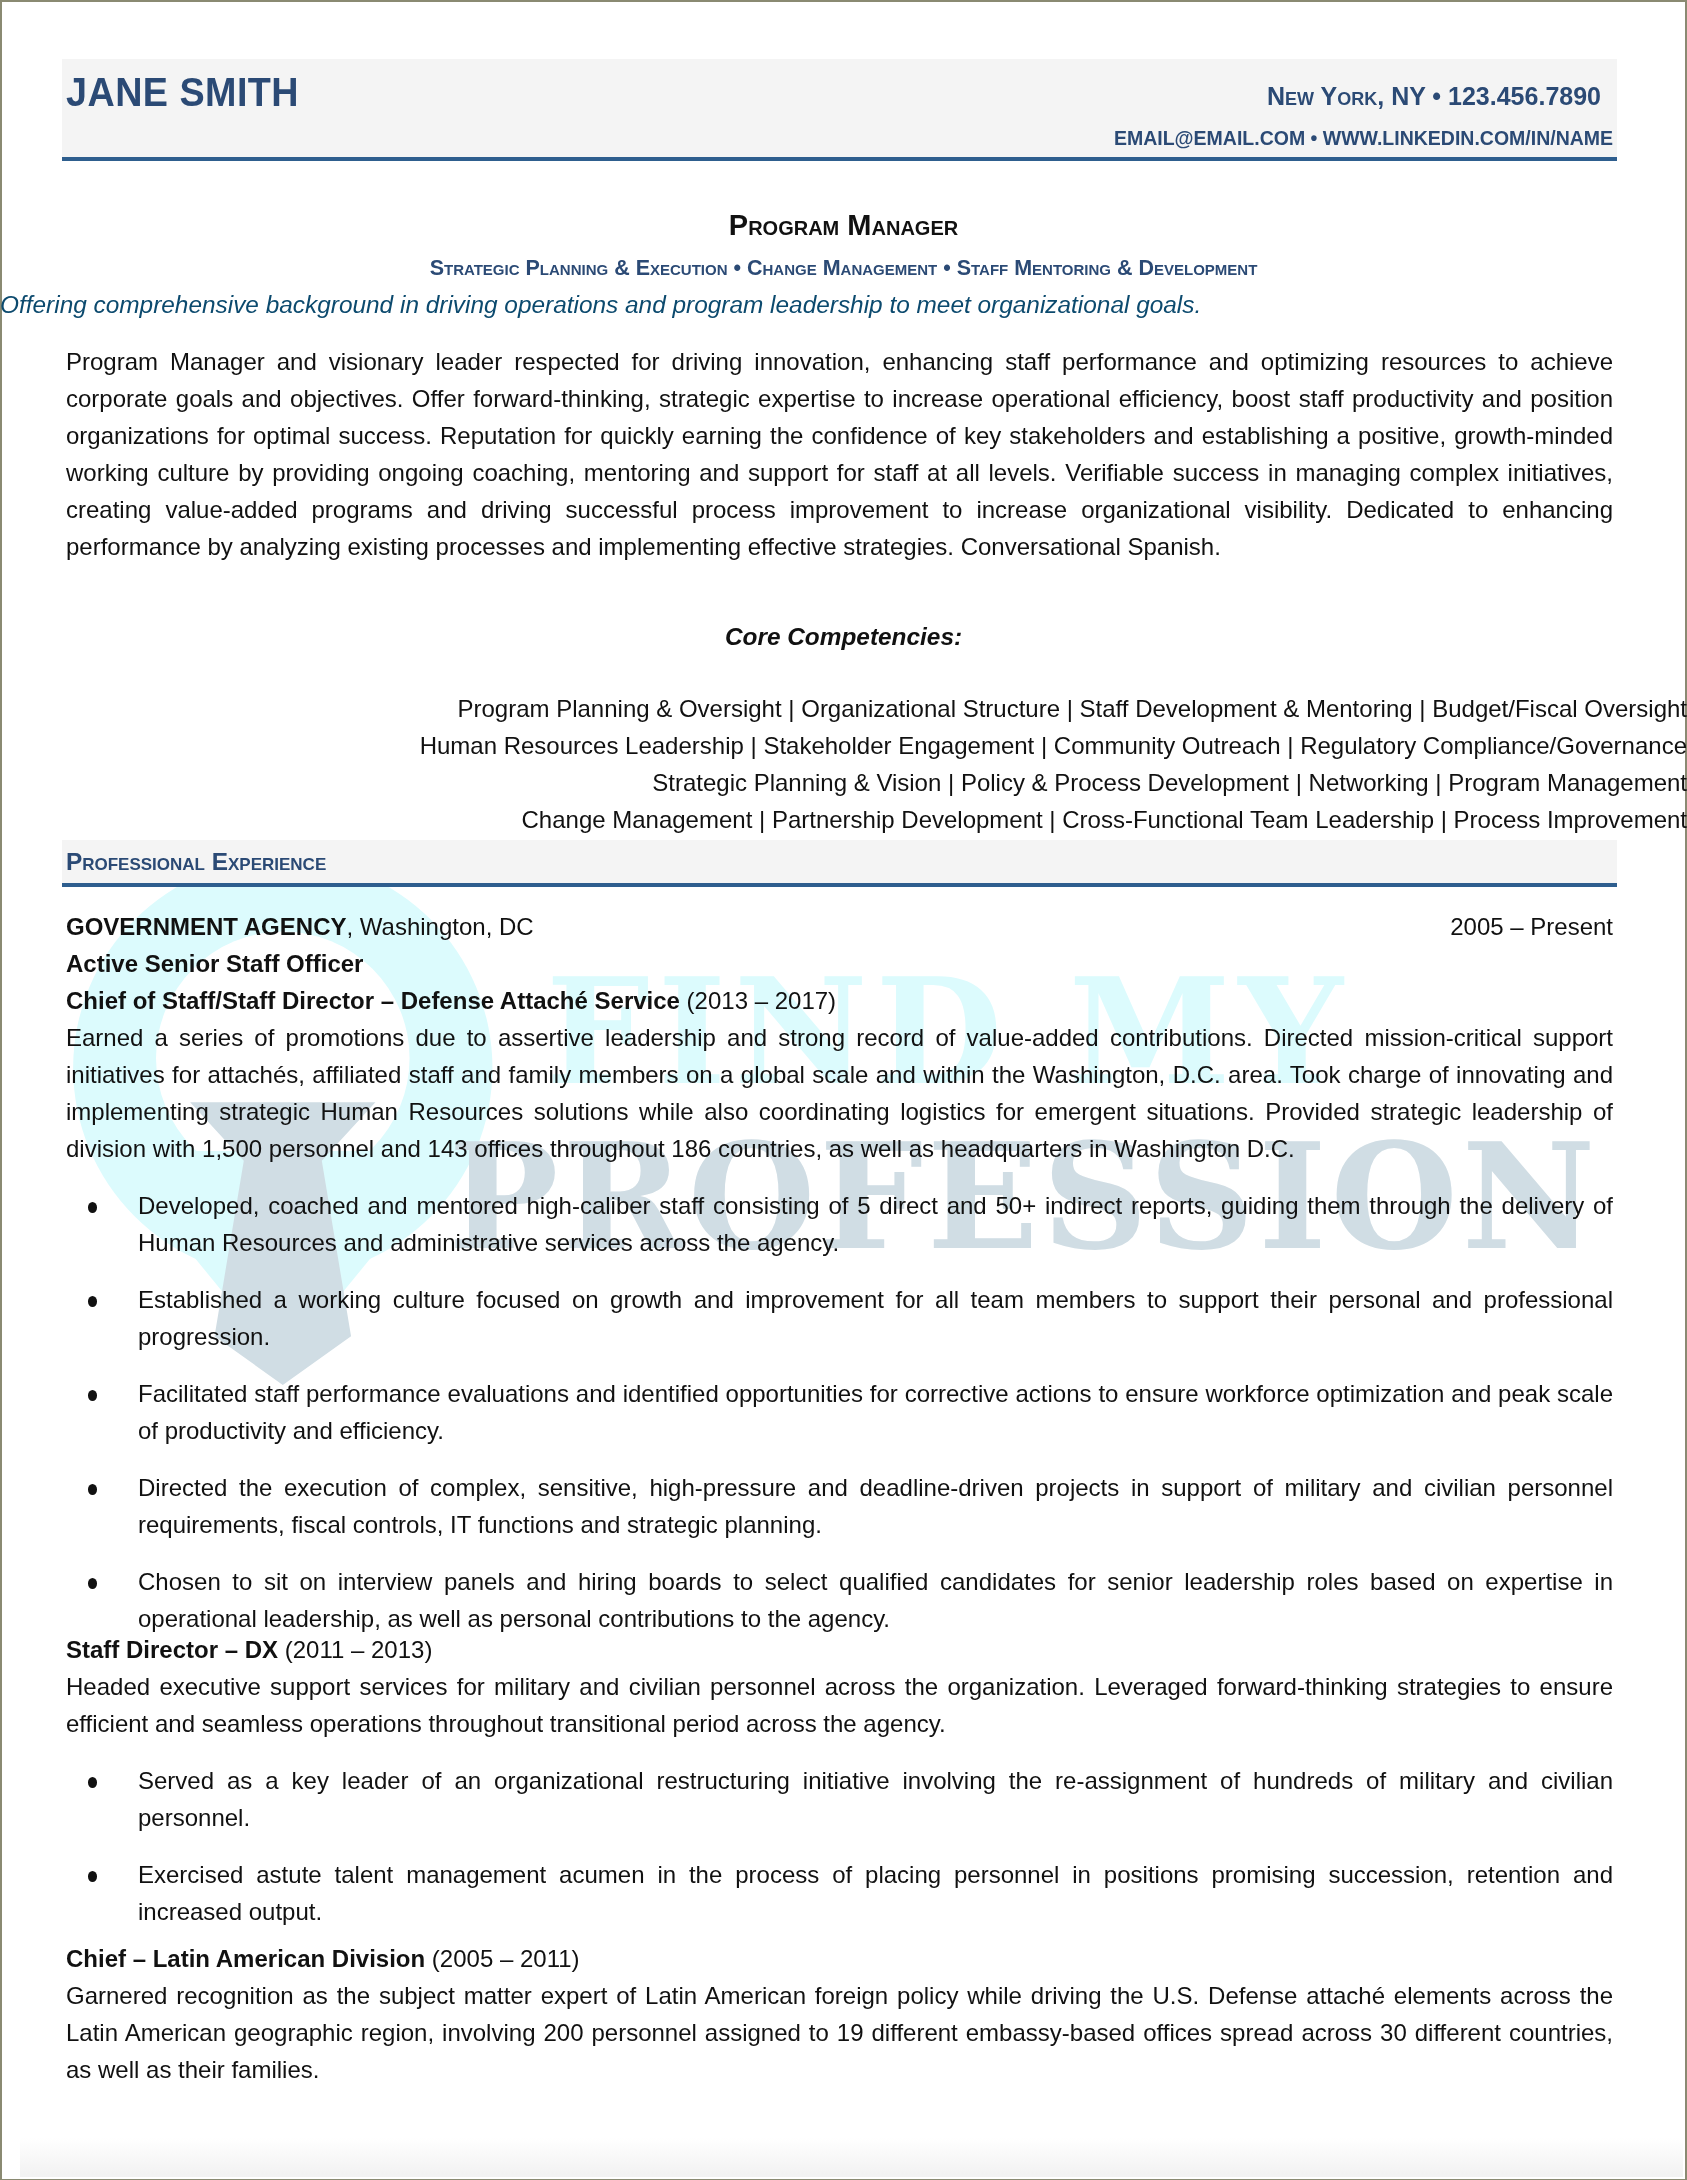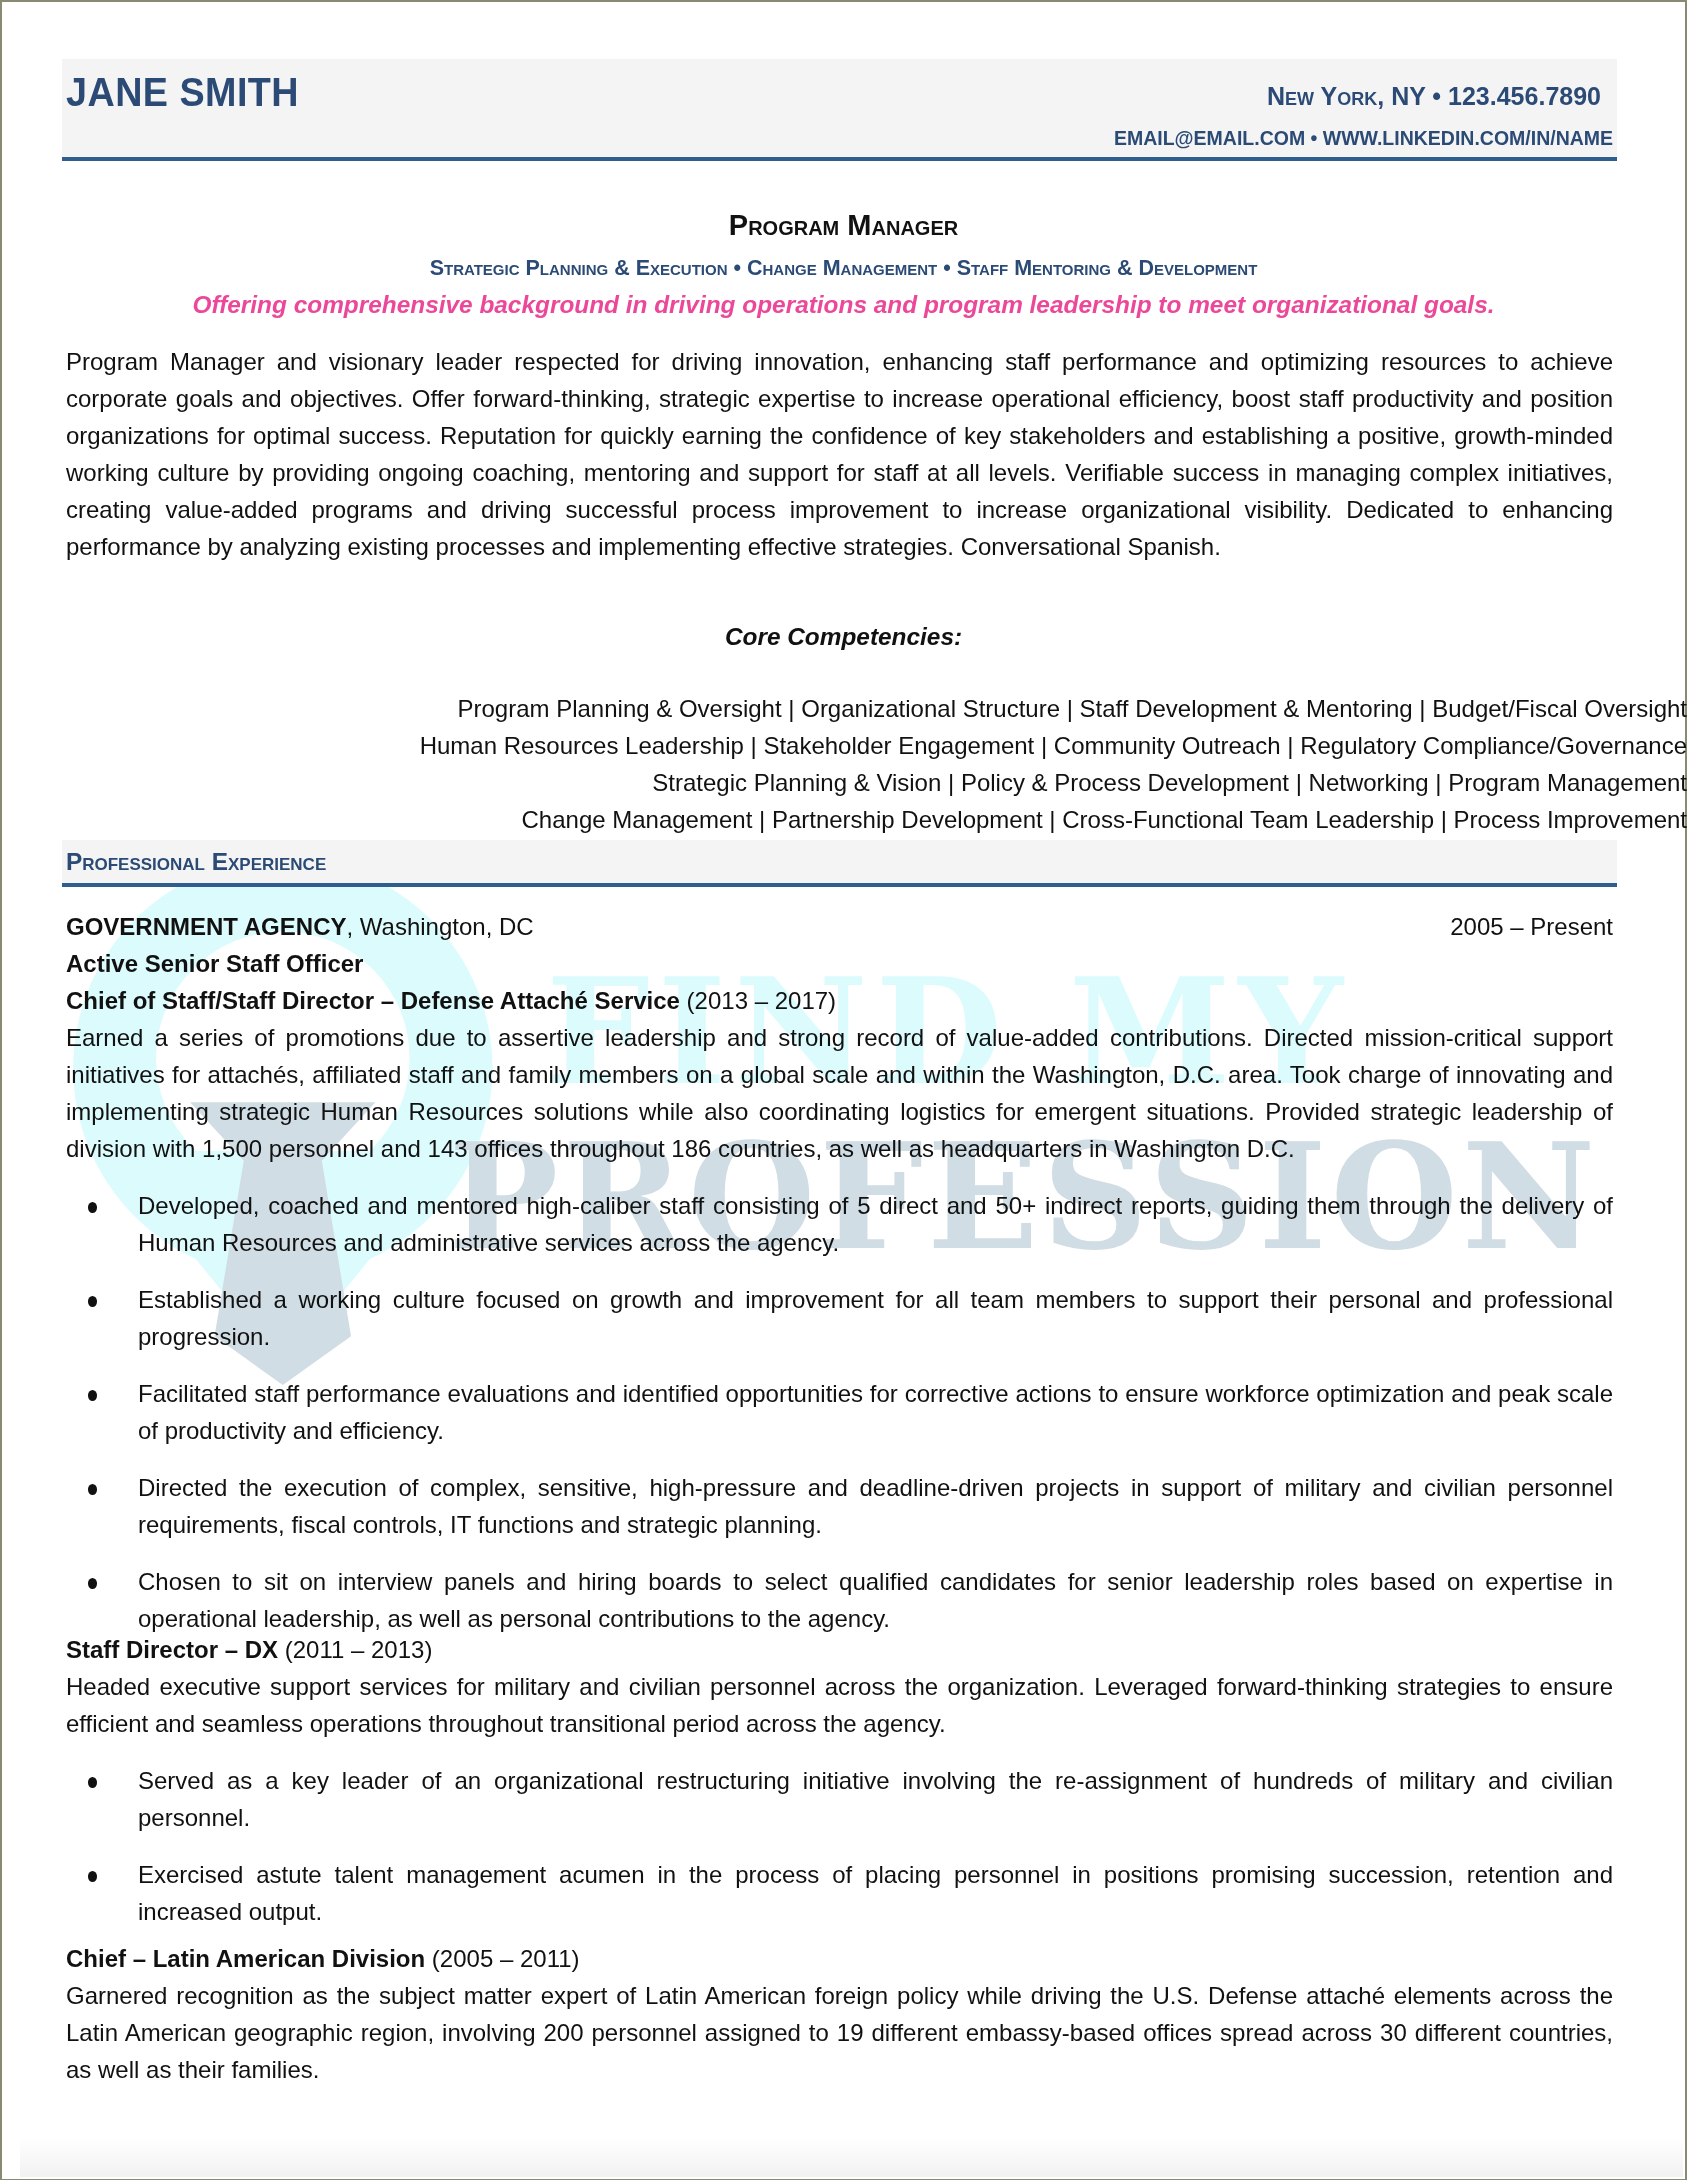--- a/index.html
+++ b/index.html
@@ -50,22 +50,22 @@
   
   .doc-title {
     position: absolute; left: 0; width: 1687px; top: 209px; text-align: center;
     font-weight: bold; font-size: 29px; font-variant: small-caps; color: #111;
   }
   .specialties {
     position: absolute; left: 0; width: 1687px; top: 256px; text-align: center;
     font-weight: bold; font-size: 21.5px; font-variant: small-caps; color: #2b4a75; white-space: nowrap;
   }
   .tagline {
-    position: absolute; left: 0; width: 1687px; top: 291px; text-align: center;
-    font-weight: bold; font-style: italic; font-size: 24.4px; color: #ec4899; white-space: nowrap;
+    position: absolute; left: 0; width: 1687px; top: 291px; 
+    font-weight: normal; font-style: italic; font-size: 24.4px; color: #0c4a6e; white-space: nowrap;
   }
 
   .justified { text-align: justify; text-align-last: left; }
   .body-text { font-size: 24px; line-height: 37px; color: #111; }
 
   .summary {
     position: absolute; left: 66px; width: 1547px; top: 343px;
   }
 
   .core-title {

